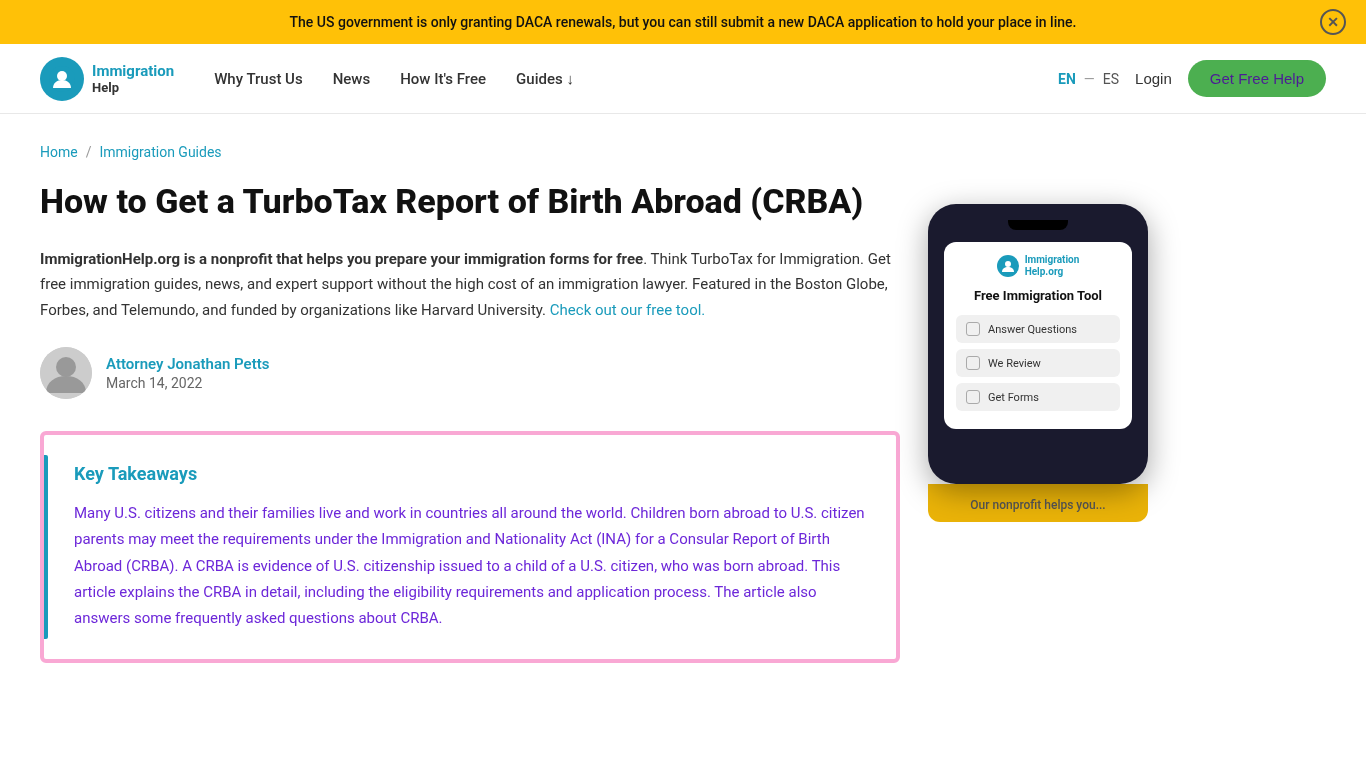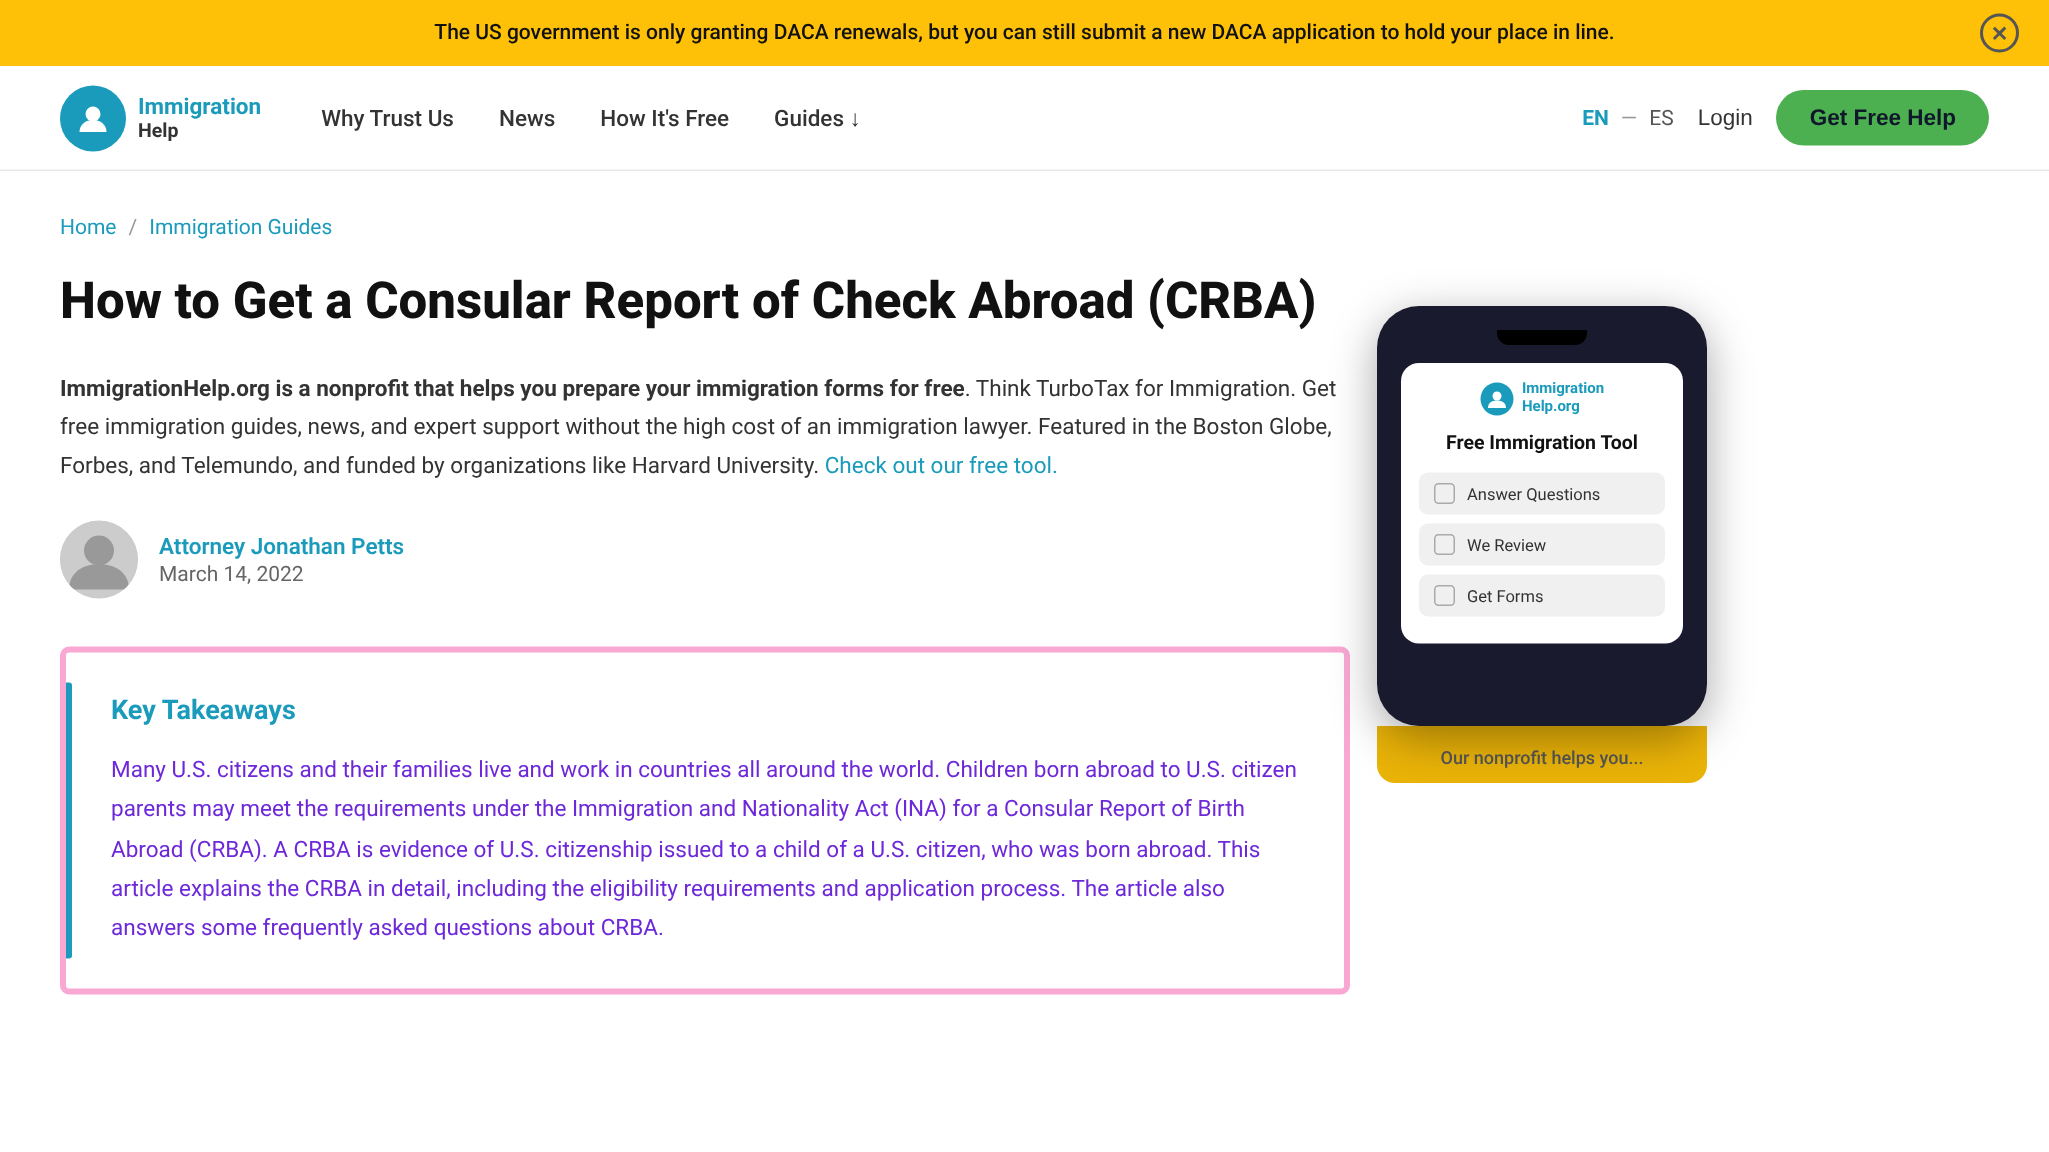--- a/index.html
+++ b/index.html
@@ -127,39 +127,39 @@
     .login-btn {
       font-size: 15px;
       color: #333;
       cursor: pointer;
       background: none;
       border: none;
       font-weight: 500;
     }
     .get-help-btn {
       background: #4CAF50;
-      color: #0f172a;
+      color: #4c1d95;
       border: none;
       border-radius: 25px;
       padding: 10px 22px;
       font-size: 15px;
-      font-weight: 700;
+      font-weight: 400;
       cursor: pointer;
       white-space: nowrap;
     }
 
     
     .page-wrapper {
       max-width: 1366px;
       margin: 0 auto;
       padding: 0 40px;
     }
     .content-layout {
       display: flex;
-      gap: 18px;
+      gap: 28px;
       align-items: flex-start;
     }
     .main-content {
       flex: 1;
       max-width: 860px;
     }
 
     
     .breadcrumb {
       display: flex;
@@ -397,21 +397,21 @@
 <div class="page-wrapper">
   <div class="content-layout">
     <div class="main-content">
 
       <nav class="breadcrumb">
         <a class="breadcrumb-home">Home</a>
         <span class="breadcrumb-sep">/</span>
         <span class="breadcrumb-current">Immigration Guides</span>
       </nav>
 
-      <h1 class="article-title">How to Get a Consular Report of Check Abroad (CRBA)</h1>
+      <h1 class="article-title">How to Get a TurboTax Report of Birth Abroad (CRBA)</h1>
 
       <p class="article-intro">
         <strong>ImmigrationHelp.org is a nonprofit that helps you prepare your immigration forms for free</strong><span>. Think TurboTax for Immigration. Get free immigration guides, news, and expert support without the high cost of an immigration lawyer. Featured in the Boston Globe, Forbes, and Telemundo, and funded by organizations like Harvard University.</span> <a href="#">Check out our free tool.</a>
       </p>
 
       <div class="author-section">
         <div class="author-avatar">
           <svg width="52" height="52" viewBox="0 0 52 52">
             <circle cx="26" cy="26" r="26" fill="#ccc"></circle>
             <ellipse cx="26" cy="20" rx="10" ry="10" fill="#999"></ellipse>

